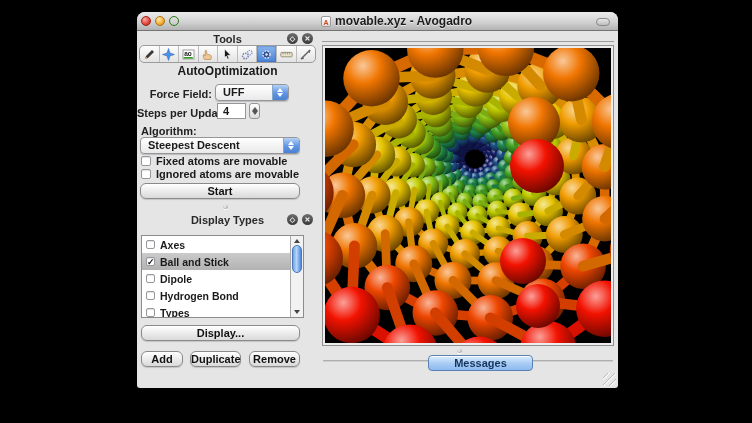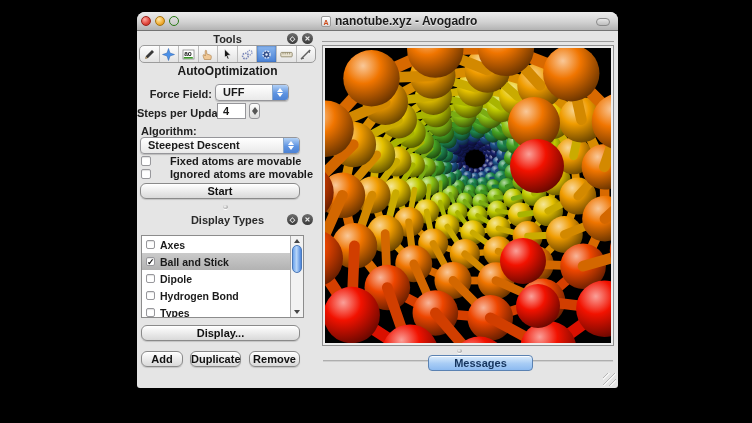--- a/index.html
+++ b/index.html
@@ -41,21 +41,21 @@
               background:linear-gradient(#b4d2f6,#5e94e2 55%,#4c82d4);border-left:1px solid #86a6cc;}
   .cap .tri-u,.cap .tri-d{position:absolute;left:4px;width:0;height:0;border-left:3px solid transparent;border-right:3px solid transparent;}
   .tri-u{top:3px;border-bottom:4px solid #fff;}
   .tri-d{bottom:3px;border-top:4px solid #fff;}
   .spinfield{position:absolute;background:#fff;border:1px solid #96969a;box-sizing:border-box;
              font-weight:700;padding-left:5px;line-height:14px;}
   .stepper{position:absolute;width:11px;background:linear-gradient(#fdfdfd,#dcdcdc);border:1px solid #96969a;
            border-radius:3px;box-sizing:border-box;}
   .stepper .tri-u{position:absolute;left:2px;top:3px;width:0;height:0;border-left:3px solid transparent;border-right:3px solid transparent;border-bottom:4px solid #555;}
   .stepper .tri-d{position:absolute;left:2px;bottom:3px;width:0;height:0;border-left:3px solid transparent;border-right:3px solid transparent;border-top:4px solid #555;}
-  .checkrow{position:absolute;display:flex;align-items:center;gap:19px;}
+  .checkrow{position:absolute;display:flex;align-items:center;gap:5px;}
   .cbox{width:10px;height:10px;background:#fff;border:1px solid #98989c;border-radius:2px;box-sizing:border-box;
         box-shadow:inset 0 1px 1px rgba(0,0,0,.12);flex:none;font-size:10px;line-height:9px;font-weight:bold;text-align:center;color:#111;}
   .checkrow .clabel{font-weight:700;white-space:nowrap;}
   .aquabtn{position:absolute;background:linear-gradient(#ffffff,#ececec 50%,#d9d9d9);border:1px solid #8a8a8a;
            border-radius:6px;box-sizing:border-box;text-align:center;font-weight:700;font-size:11px;color:#111;
            box-shadow:0 1px 1px rgba(0,0,0,.15),inset 0 1px 0 #fff;line-height:14px;cursor:default;}
   .dimple{position:absolute;width:5px;height:4px;border-radius:50%;
           background:radial-gradient(circle at 40% 35%,#fafafa,#a8a8a8 70%);box-shadow:0 1px 0 #fff;}
   
   .listbox{position:absolute;left:4px;top:223px;width:163px;height:83px;background:#fff;border:1px solid #8c8c8c;
@@ -91,21 +91,21 @@
 </head>
 <body>
 
 <div class="window">
 
   <div class="titlebar">
     <div class="tl red"></div>
     <div class="tl yellow"></div>
     <div class="tl green"></div>
     <div class="proxy">A</div>
-    <div class="wtitle">nanotube.xyz - Avogadro</div>
+    <div class="wtitle">movable.xyz - Avogadro</div>
     <div class="lozenge"></div>
   </div>
 
   <div class="dock-title" style="top:21px;">Tools</div>
   <div class="dockbtn" style="left:150px;top:21px;">◇</div>
   <div class="dockbtn" style="left:165px;top:21px;">✕</div>
   <div class="toolbar" id="toolbar">
       <div class="toolbtn">
         <svg viewBox="0 0 13 13">
           <path d="M2.2 10.8 L3 8 L9 2 L11 4 L5 10 Z" fill="#3a3a3a"></path>

